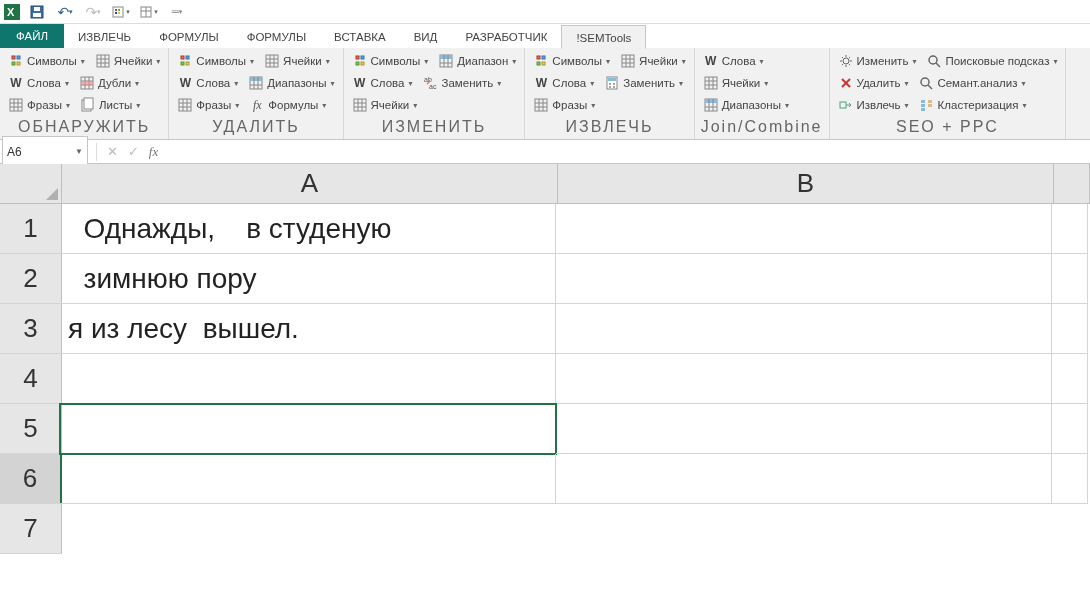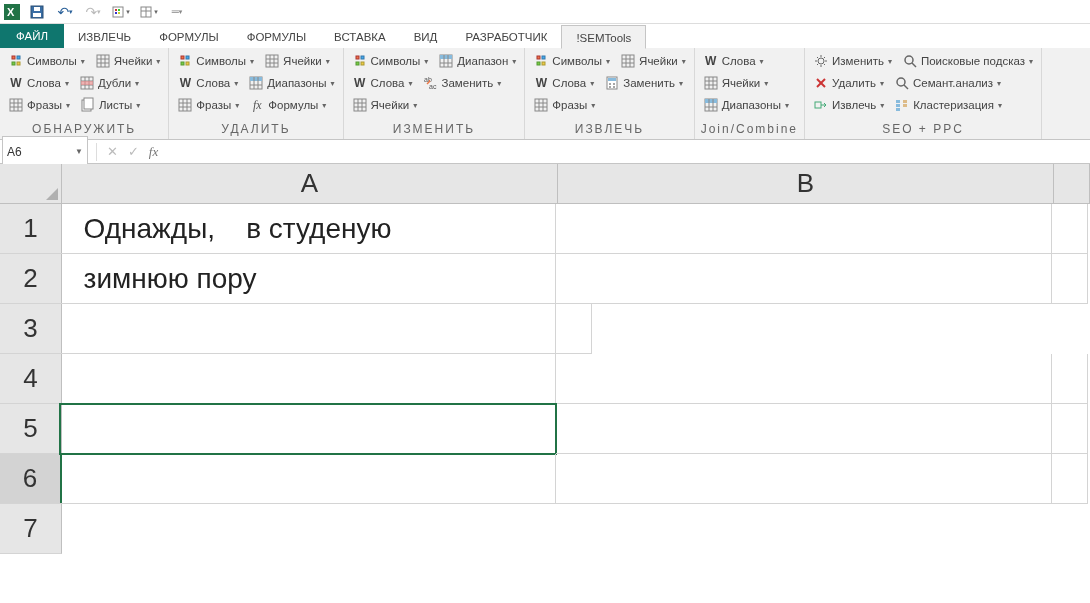--- a/index.html
+++ b/index.html
@@ -18,21 +18,21 @@
   .tab.active { border: 1px solid #c5c5c5; border-bottom: 1px solid #f1f1f1; background: #f1f1f1; position: relative; top: 1px; }
 
   
   .ribbon { height: 92px; background: #f1f1f1; border-bottom: 1px solid #c5c5c5; display: flex; }
   .group { border-right: 1px solid #d8d8d8; padding: 2px 6px 0; display: flex; flex-direction: column; }
   .group-rows { display: flex; flex-direction: column; gap: 0; flex: 1; }
   .group-row { display: flex; gap: 6px; }
   .cmd { display: flex; align-items: center; gap: 3px; height: 22px; padding: 0 2px; cursor: pointer; white-space: nowrap; font-size: 11.5px; color: #444; }
   .cmd .ico { width: 16px; height: 16px; display: flex; align-items: center; justify-content: center; }
   .cmd .dd { font-size: 8px; color: #666; margin-left: 1px; }
-  .group-label { text-align: center; font-size: 12px; letter-spacing: 2px; color: #666; padding: 2px 0 3px; }
+  .group-label { text-align: center; font-size: 16px; letter-spacing: 2px; color: #666; padding: 2px 0 3px; }
 
   
   .fbar { height: 24px; border-bottom: 1px solid #c5c5c5; display: flex; align-items: center; background: #fff; }
   .namebox { width: 86px; height: 32px; border: 1px solid #c5c5c5; margin: 0 2px; display: flex; align-items: center; padding: 0 4px; font-size: 12px; background: #fff; }
   .namebox .dd { margin-left: auto; font-size: 8px; color: #666; }
   .fbar-btns { display: flex; align-items: center; padding: 0 6px; gap: 10px; color: #bbb; }
   .fbar-btns .sep { width: 1px; height: 18px; background: #ddd; }
   .fx { font-style: italic; font-family: "Times New Roman", serif; color: #777; font-size: 13px; }
   .formula-input { flex: 1; height: 22px; border: none; outline: none; padding: 0 6px; font-size: 12px; }
 
@@ -572,20 +572,21 @@
         <div class="cell a">  Однажды,    в студеную</div>
         <div class="cell b"></div>
         <div class="cell c"></div>
       </div>
       <div class="row">
         <div class="cell a">  зимнюю пору</div>
         <div class="cell b"></div>
         <div class="cell c"></div>
       </div>
       <div class="row">
+        <div class="cell a">я из лесу  вышел.</div>
         <div class="cell b"></div>
         <div class="cell c"></div>
       </div>
       <div class="row">
         <div class="cell a"></div>
         <div class="cell b"></div>
         <div class="cell c"></div>
       </div>
       <div class="row">
         <div class="cell a active"></div>

